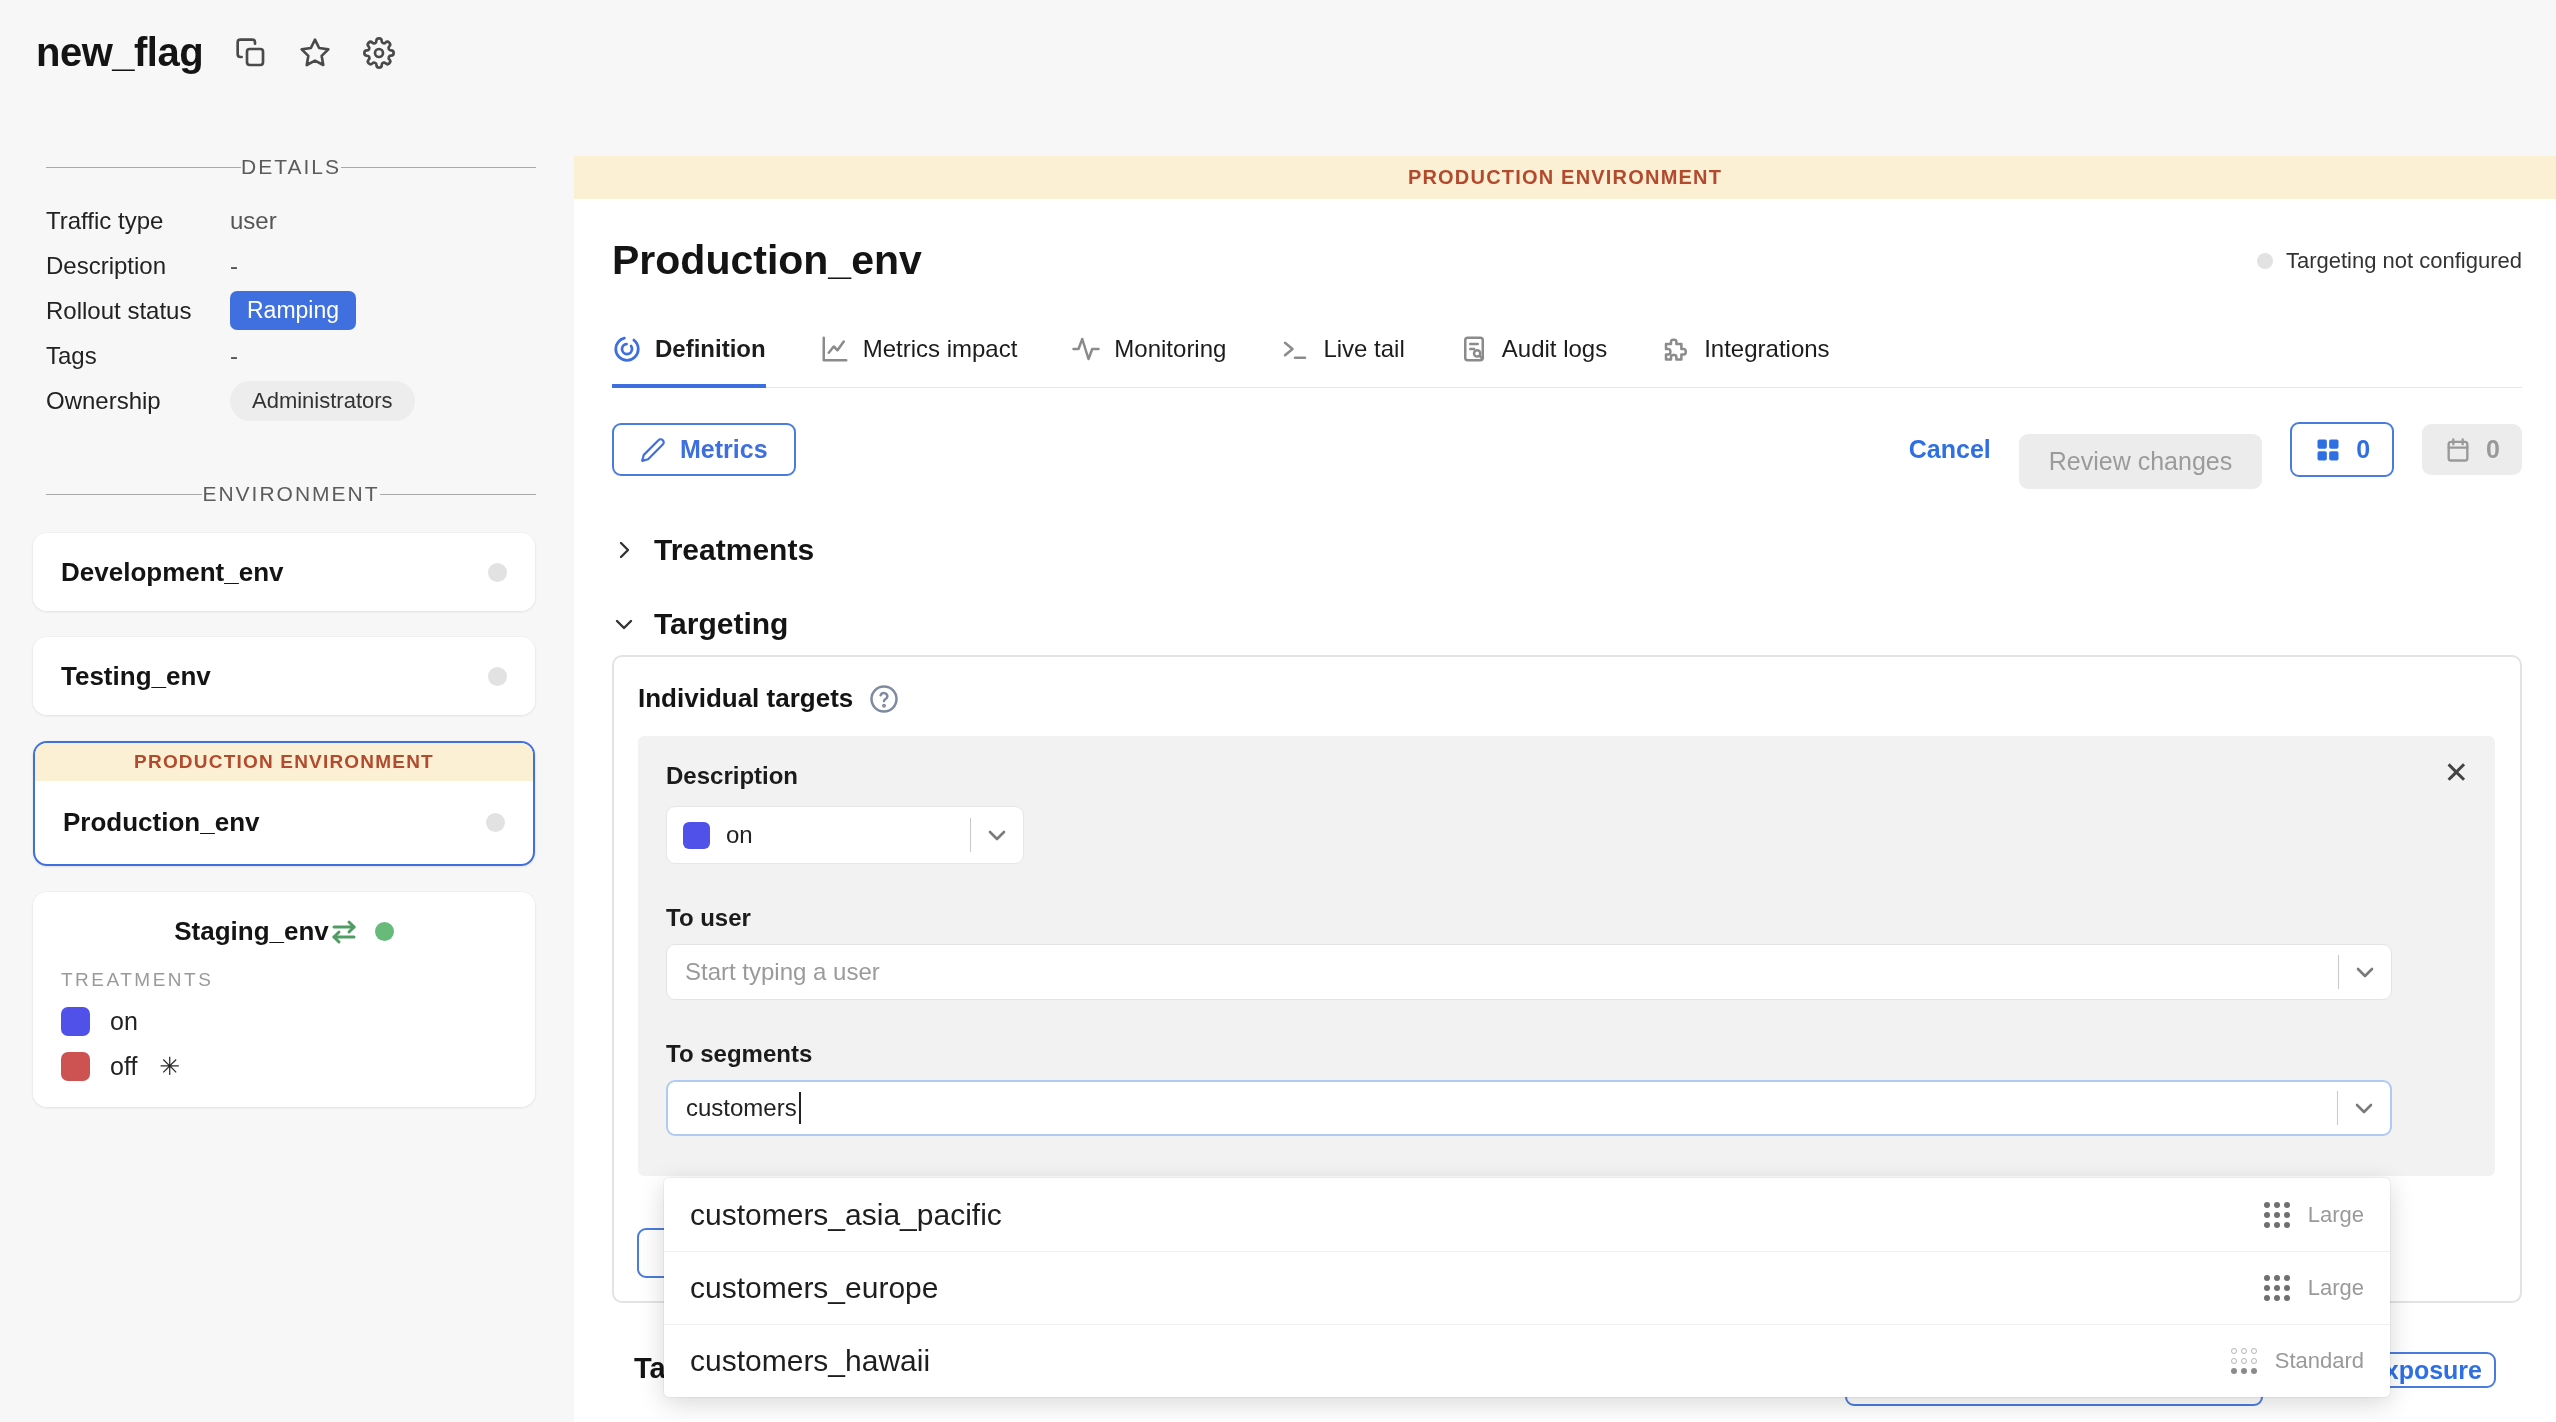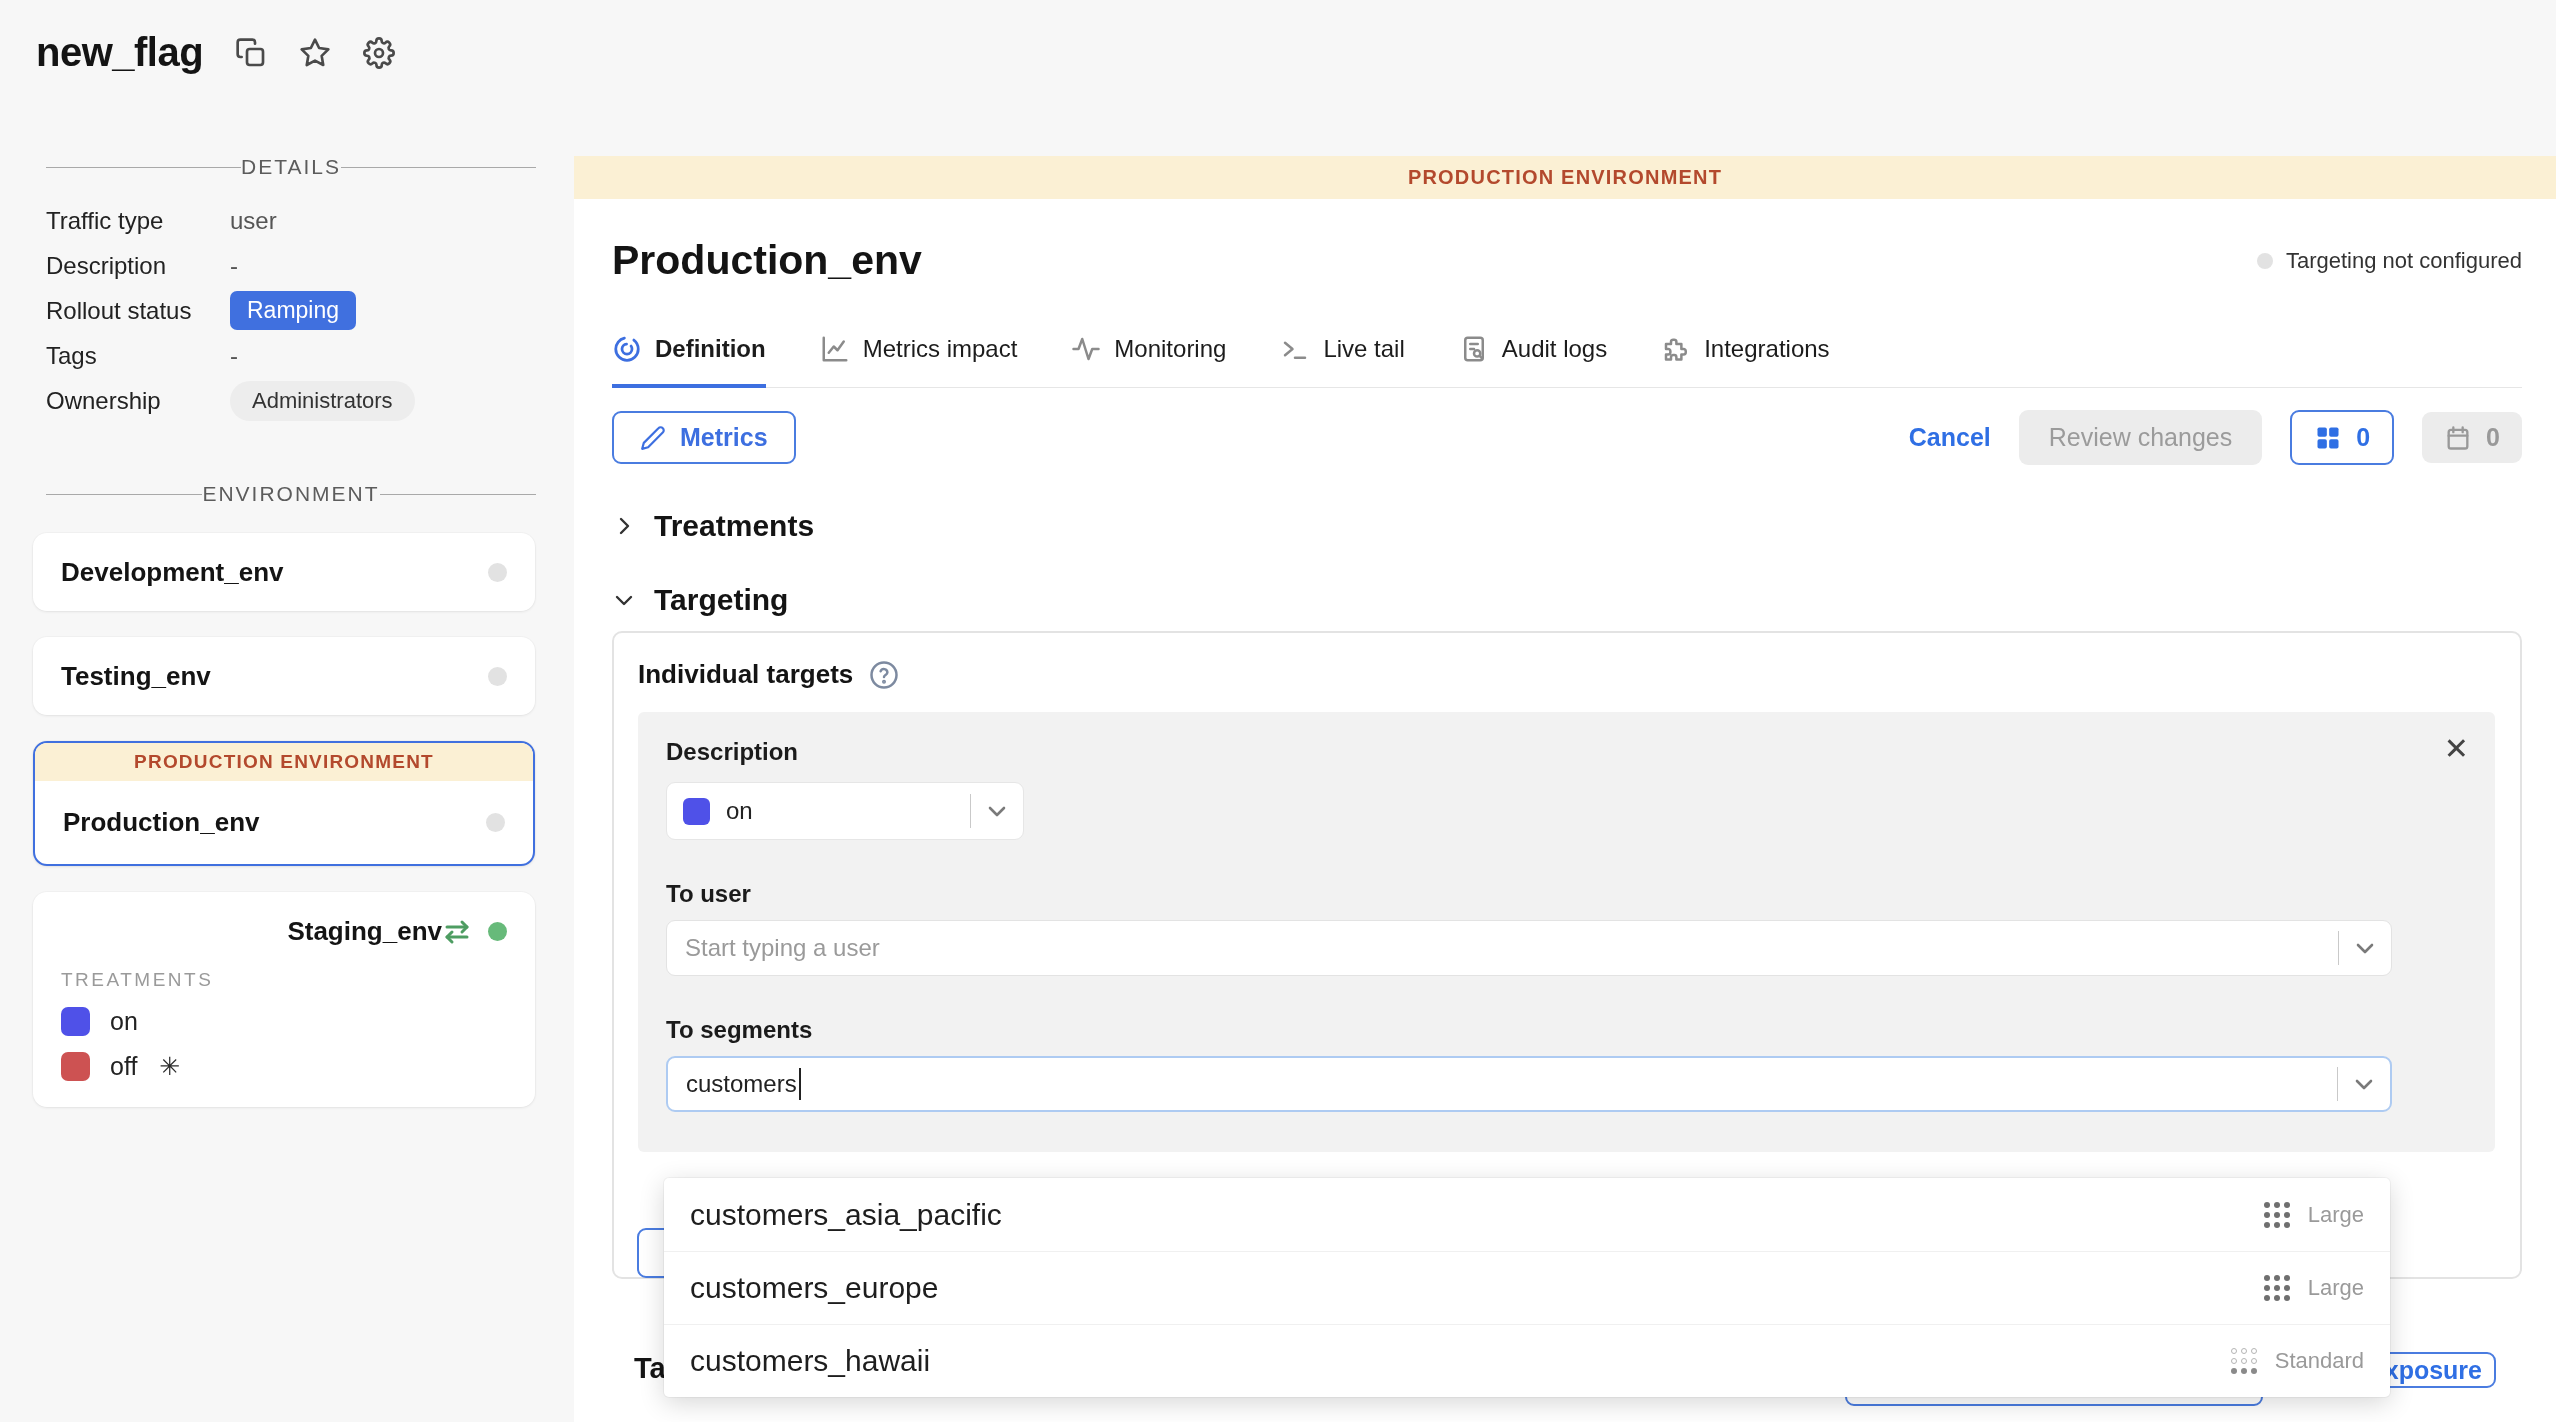--- a/index.html
+++ b/index.html
@@ -38,21 +38,21 @@
   .env-name { font-size:26px; font-weight:700; color:#141414; }
   .status-dot { width:19px; height:19px; border-radius:50%; background:#e2e2e2; }
   .status-dot.green { background:#67BA7A; }
 
   #env-card-production { height:125px; border:2px solid #4070DF; overflow:hidden; display:flex; flex-direction:column; padding:0; }
   .env-banner { background:#FBF0D4; color:#B3492D; font-size:19px; font-weight:700; letter-spacing:1.2px;
                 height:38px; display:flex; align-items:center; justify-content:center; }
   .env-card-body { flex:1; display:flex; align-items:center; justify-content:space-between; padding:0 28px; }
 
   #env-card-staging { padding:24px 28px 26px; }
-  .staging-title-row { display:flex; align-items:center; justify-content:flex-end; }
+  .staging-title-row { display:flex; align-items:center; justify-content:center; }
   .staging-icons { display:flex; align-items:center; gap:16px; }
   .swap-icon { width:30px; height:30px; color:#4E9D62; }
   .treatments-label { margin-top:22px; color:#9a9a9a; font-size:19px; letter-spacing:2.5px; }
   .treatment-row { display:flex; align-items:center; gap:20px; margin-top:16px; font-size:25px; color:#222; }
   .tr-square { width:29px; height:29px; border-radius:7px; }
   .tr-square.on { background:#4F51E8; }
   .tr-square.off { background:#CD5252; }
   .default-mark { font-size:25px; color:#2b2b2b; margin-left:2px; }
 
   
@@ -72,21 +72,21 @@
   .tab .tab-icon { width:30px; height:30px; color:#8b8b8b; }
   .tab.active { font-weight:700; border-bottom-color:#3D6FE0; }
   .tab.active .tab-icon { color:#3D6FE0; }
 
   .toolbar { margin-top:22px; display:flex; align-items:center; }
   .btn-editing { display:flex; align-items:center; gap:14px; border:2px solid #4a7ce0; border-radius:9px;
                  background:#fff; color:#3D6FE0; font-size:25px; font-weight:700; padding:10px 26px; cursor:pointer; }
   .btn-editing svg { width:26px; height:26px; }
   .toolbar-right { margin-left:auto; display:flex; align-items:center; gap:28px; }
   .link-cancel { color:#2F6FE4; font-size:25px; font-weight:700; cursor:pointer; }
-  .btn-disabled { background:#ececec; color:#9b9b9b; font-size:25px; border-radius:9px; padding:13px 30px; border:none; }
+  .btn-disabled { background:#ececec; color:#9b9b9b; font-size:25px; border-radius:9px; padding:13px 30px; border:none;margin-top:24px; }
   .btn-count { display:flex; align-items:center; gap:14px; font-size:25px; font-weight:700; border-radius:9px; padding:11px 22px; cursor:pointer; }
   .btn-count svg { width:28px; height:28px; }
   .btn-count.active { background:#fff; border:2px solid #4a7ce0; color:#2F6FE4; }
   .btn-count.muted { background:#ececec; border:none; color:#999; }
 
   .section-head { display:flex; align-items:center; gap:18px; font-size:30px; font-weight:700; color:#141414; cursor:pointer; }
   .section-head svg { width:24px; height:24px; color:#333; }
   #treatments-head { margin-top:44px; }
   #targeting-head { margin-top:40px; }
 

